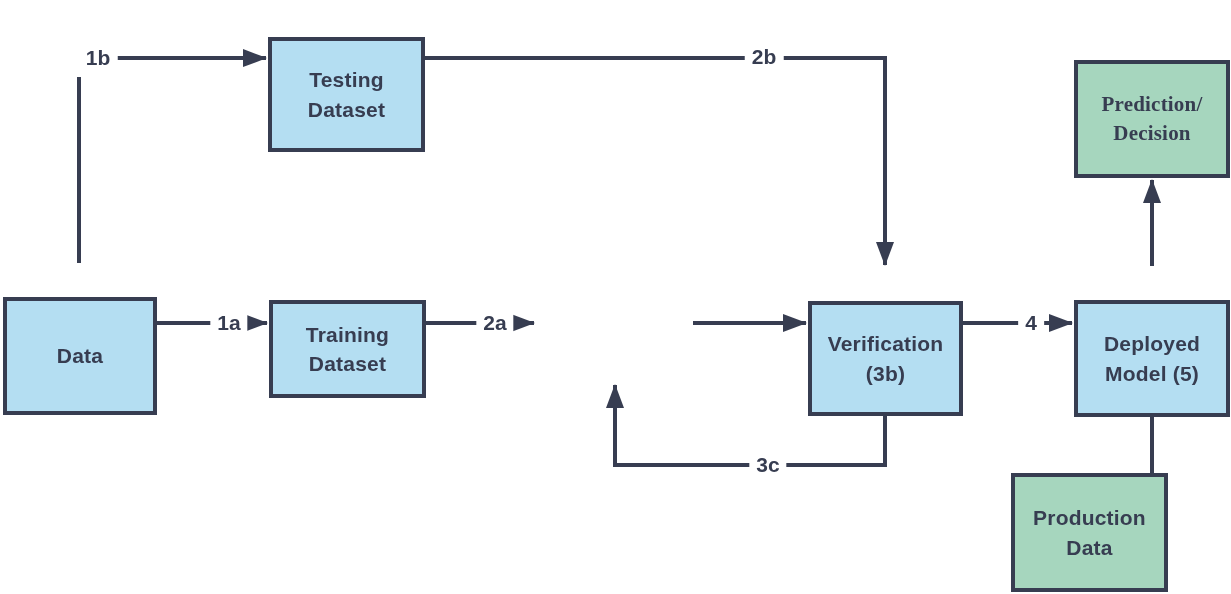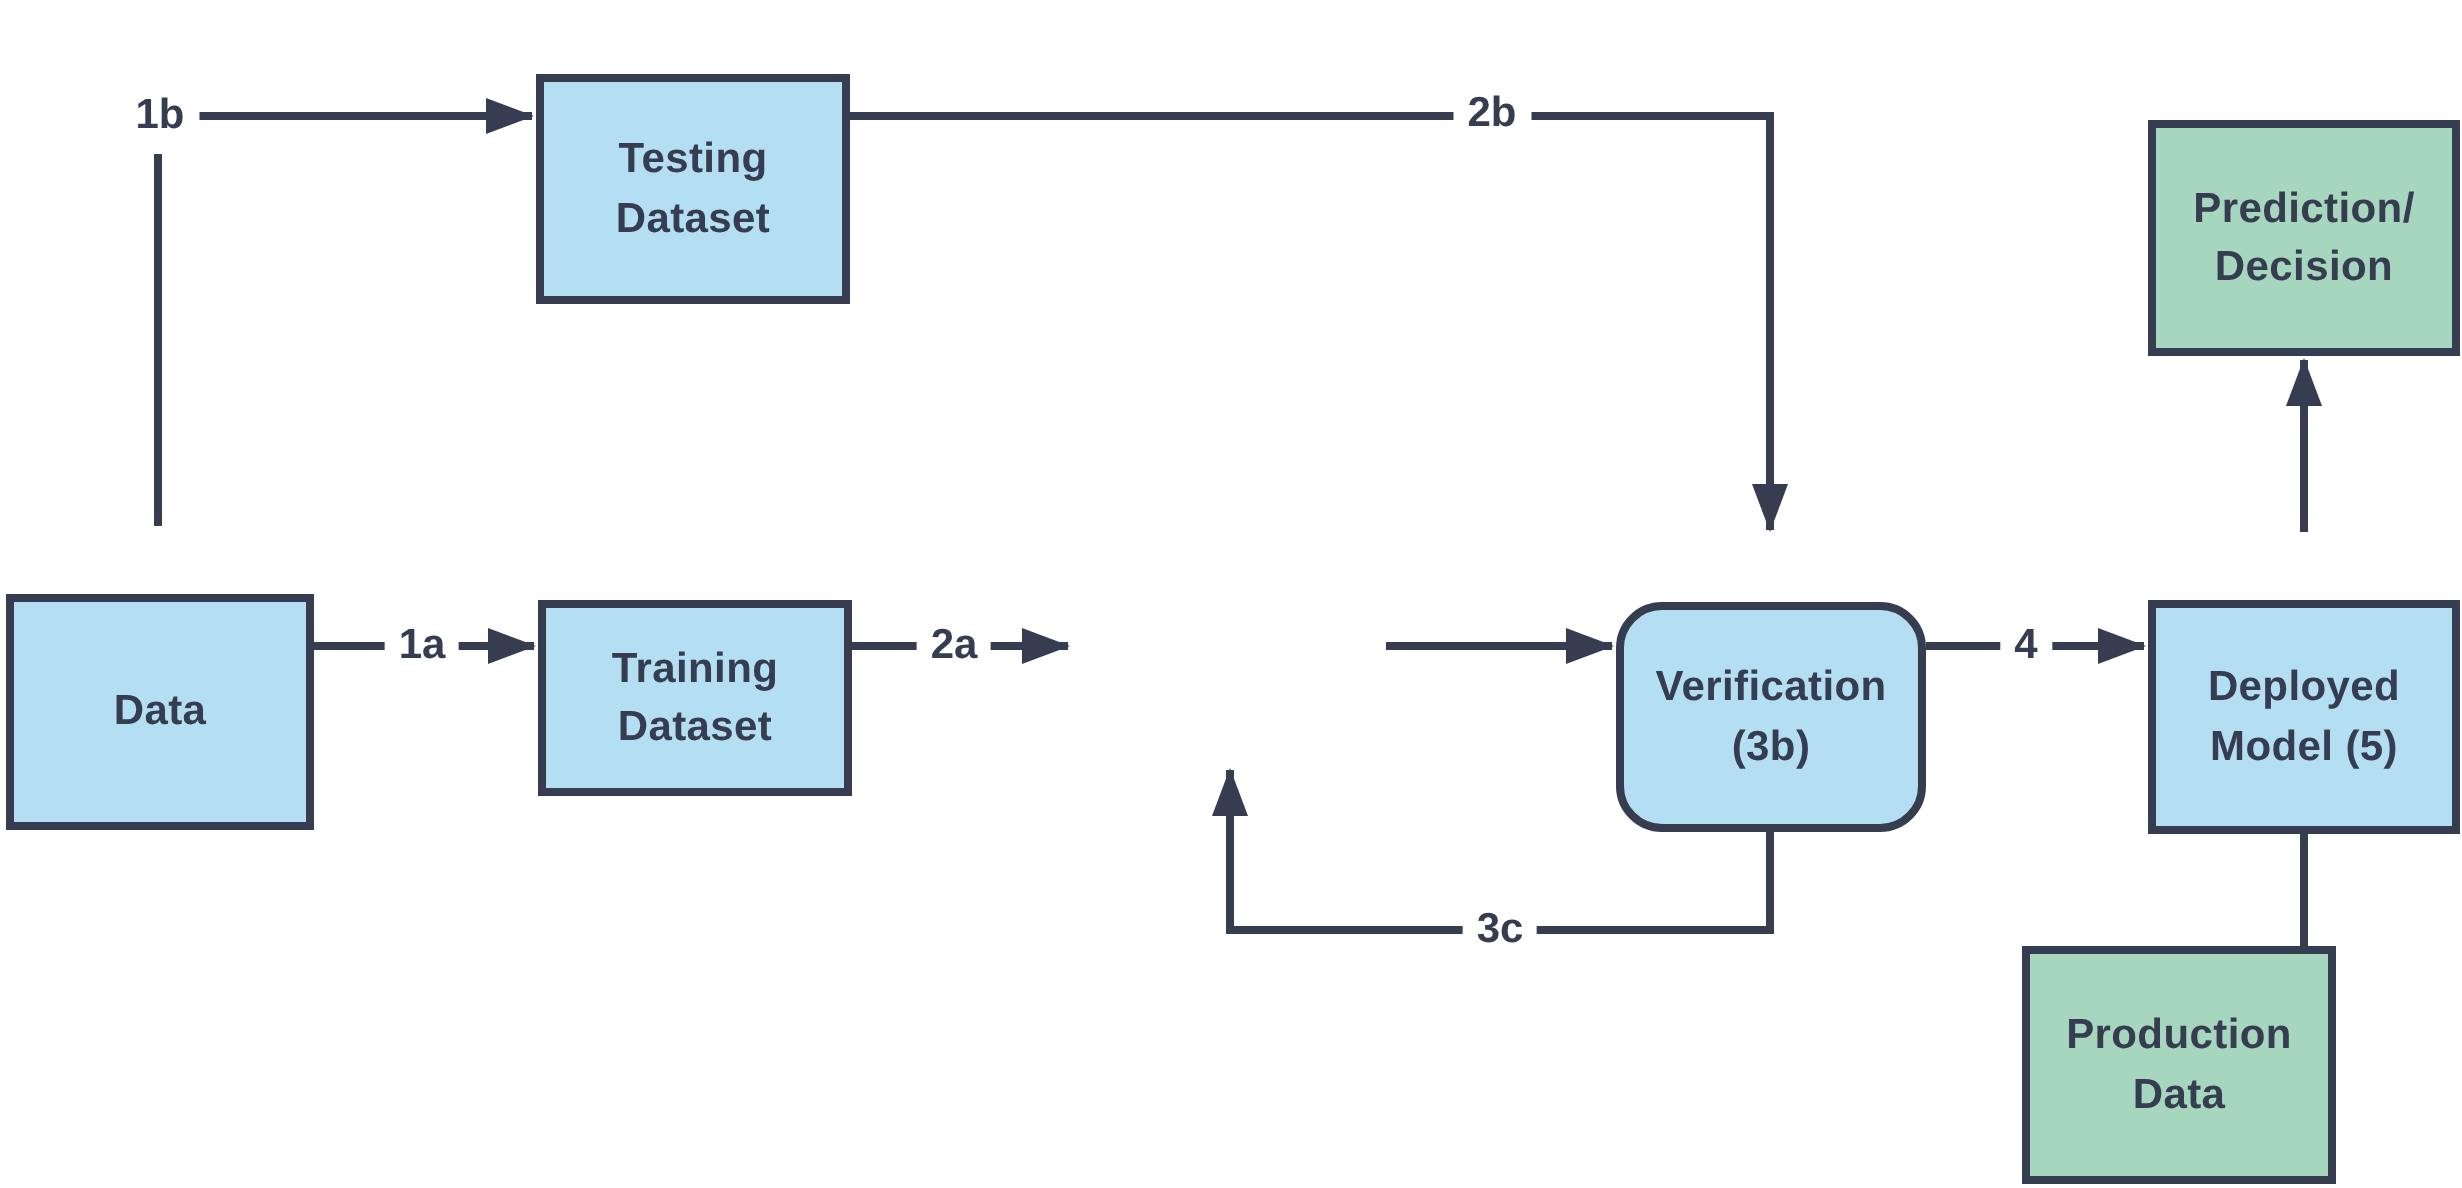--- a/index.html
+++ b/index.html
@@ -52,20 +52,21 @@
   }
   .edge-label {
     position: absolute;
     transform: translate(-50%, -50%);
     background: var(--background, #FFFFFF);
     padding: 1px 7px;
     font-weight: 700;
     font-size: 21px;
     color: var(--stroke, #373D51);
     white-space: nowrap;
+    margin-left: 18px;
   }
 </style>
 </head>
 <body>
 
 <div class="diagram">
 
   <svg class="wires" viewBox="0 0 1231 594" aria-hidden="true">
     <defs>
       <marker id="arrow" markerUnits="userSpaceOnUse" markerWidth="26" markerHeight="20" refX="23" refY="9" orient="auto">
@@ -101,31 +102,31 @@
     <span class="node-label">Testing
 Dataset</span>
   </div>
 
   <div class="node blue" style="left:269px; top:266px; width:157px; height:98px;">
     <span class="node-label">Training
 Dataset</span>
   </div>
 
 
-  <div class="node blue" style="left:808px; top:267px; width:155px; height:115px;border-radius:23px;">
+  <div class="node blue" style="left:808px; top:267px; width:155px; height:115px;">
     <span class="node-label">Verification
 (3b)</span>
   </div>
 
   <div class="node blue" style="left:1074px; top:266px; width:156px; height:117px;">
     <span class="node-label">Deployed
 Model (5)</span>
   </div>
 
-  <div class="node green" style="left:1074px; top:60px; width:156px; height:118px;">
+  <div class="node green" style="left:1074px; top:60px; width:156px; height:118px;font-family:Liberation Serif, serif;">
     <span class="node-label">Prediction/
 Decision</span>
   </div>
 
   <div class="node green" style="left:1011px; top:473px; width:157px; height:119px;">
     <span class="node-label">Production
 Data</span>
   </div>
 
   <div class="edge-label" style="left:80px;  top:58px;">1b</div>

